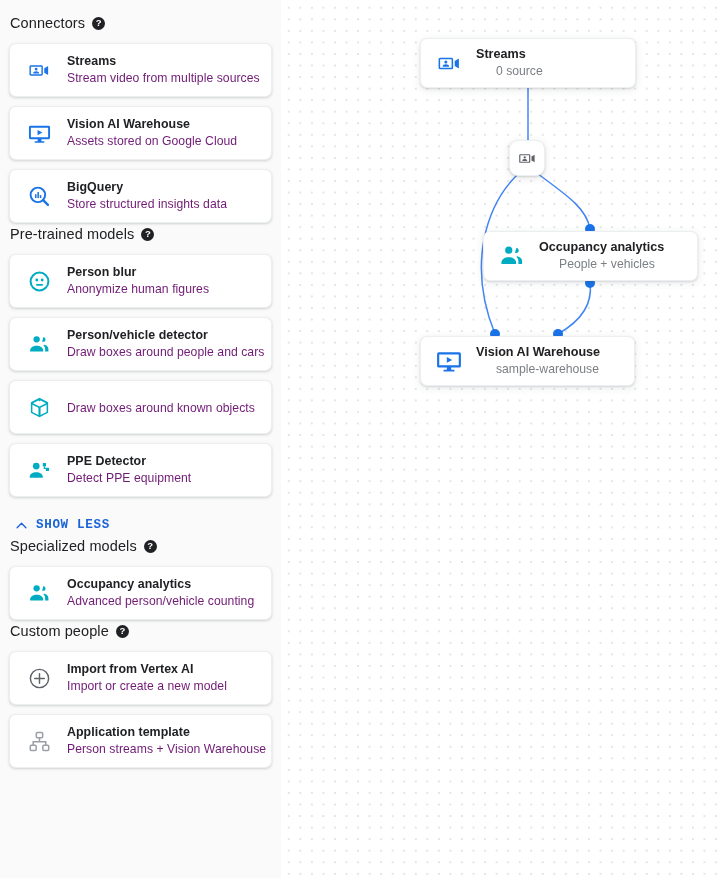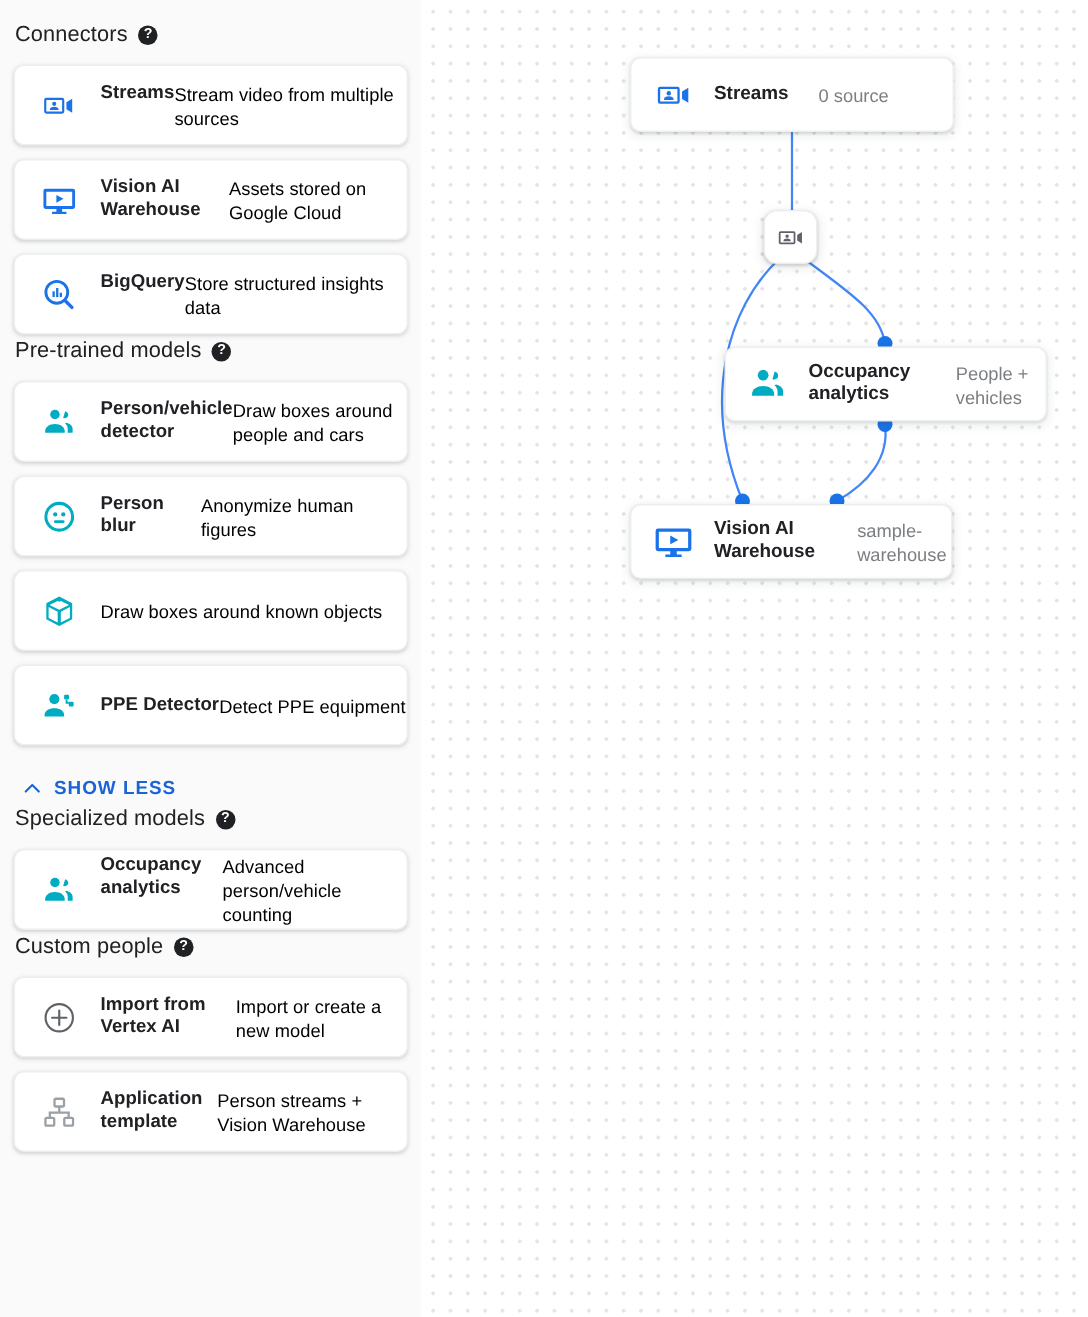--- a/index.html
+++ b/index.html
@@ -48,35 +48,36 @@
     display: flex; align-items: center;
     padding-left: 12px;
     cursor: pointer;
   }
   .card-icon {
     width: 34px; height: 30px;
     display: flex; align-items: center; justify-content: center;
     flex: 0 0 34px;
     margin-right: 11px;
   }
-  .card-text { display: flex; flex-direction: row; justify-content: center; }
+  .card-text { display: flex; flex-direction: column; justify-content: center; }
   .card-title {
     font-size: 12.4px; font-weight: bold; color: #202124;
     line-height: 15px; letter-spacing: .05px;
   }
   .card-sub {
-    font-size: 12.2px; color: #000000; line-height: 16px;
+    font-size: 12.2px; color: #701a75; line-height: 16px;
     letter-spacing: .05px; margin-top: 1px;
   }
   .show-less {
     display: flex; align-items: center; gap: 7px;
     margin-top: 18px; padding-left: 5px;
     color: #1a64d8; font-size: 12.6px; font-weight: bold;
     letter-spacing: .65px; cursor: pointer;
     height: 20px;
+    font-family: Liberation Mono, monospace;
   }
 
   
   #canvas {
     position: relative;
     flex: 1 1 auto;
     height: 878px;
     background-color: #ffffff;
     background-image: radial-gradient(#e4e4e6 1.1px, transparent 1.1px);
     background-size: 11.55px 11.55px;
@@ -171,44 +172,44 @@
     </div>
 
     <div class="section-head">
       <span class="section-title">Pre-trained models</span>
       <span class="help-icon">?</span>
     </div>
 
     <div class="card">
       <span class="card-icon">
         <svg width="23" height="23" viewBox="0 0 24 24">
+            <circle cx="12" cy="12" r="9.3" fill="none" stroke="#00acc1" stroke-width="2.1"></circle>
+            <circle cx="9.2" cy="10.4" r="1.5" fill="#00acc1"></circle>
+            <circle cx="14.8" cy="10.4" r="1.5" fill="#00acc1"></circle>
+            <rect x="8.3" y="14.5" width="7.4" height="1.9" rx=".95" fill="#00acc1"></rect>
+          </svg>
+      </span>
+      <span class="card-text">
+        <span class="card-title">Person blur</span>
+        <span class="card-sub">Anonymize human figures</span>
+      </span>
+    </div>
+
+    <div class="card">
+      <span class="card-icon">
+        <svg width="23" height="23" viewBox="0 0 24 24">
             <circle cx="9" cy="6.6" r="3.3" fill="#00acc1"></circle>
             <path fill="#00acc1" d="M2.2 18.2c0-3.1 3.1-5 6.8-5s6.8 1.9 6.8 5v1.1H2.2v-1.1z"></path>
             <path fill="#00acc1" d="M16.1 4.3c1.6.5 2.5 1.9 2.1 3.2-.4 1.3-1.9 2-3.5 1.6l1.4-4.8z"></path>
             <path fill="#00acc1" d="M17 12.3c2.5.6 4.3 2.2 4.3 4.3v2.7h-3.4v-2.6c0-1.6-.7-3-1.9-4l1-0.4z"></path>
           </svg>
       </span>
       <span class="card-text">
         <span class="card-title">Person/vehicle detector</span>
         <span class="card-sub">Draw boxes around people and cars</span>
-      </span>
-    </div>
-
-    <div class="card">
-      <span class="card-icon">
-        <svg width="23" height="23" viewBox="0 0 24 24">
-            <circle cx="12" cy="12" r="9.3" fill="none" stroke="#00acc1" stroke-width="2.1"></circle>
-            <circle cx="9.2" cy="10.4" r="1.5" fill="#00acc1"></circle>
-            <circle cx="14.8" cy="10.4" r="1.5" fill="#00acc1"></circle>
-            <rect x="8.3" y="14.5" width="7.4" height="1.9" rx=".95" fill="#00acc1"></rect>
-          </svg>
-      </span>
-      <span class="card-text">
-        <span class="card-title">Person blur</span>
-        <span class="card-sub">Anonymize human figures</span>
       </span>
     </div>
 
     <div class="card">
       <span class="card-icon">
         <svg width="23" height="23" viewBox="0 0 24 24">
             <path fill="#00acc1" d="M12 1.8l9 4.6v11.2L12 22.2 3 17.6V6.4l9-4.6zm-1.2 3L5.2 7.6 12 11l6.8-3.4-5.6-2.8-1.2.6zM4.6 9.1v7.6l6.3 3.2v-7.6L4.6 9.1zm8.5 3.2v7.6l6.3-3.2V9.1l-6.3 3.2z"></path>
           </svg>
       </span>
       <span class="card-text">

